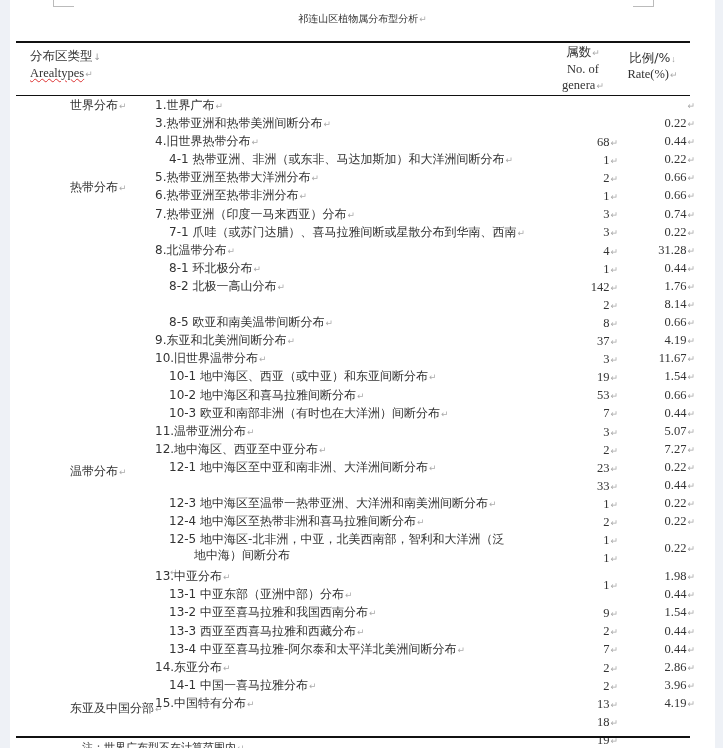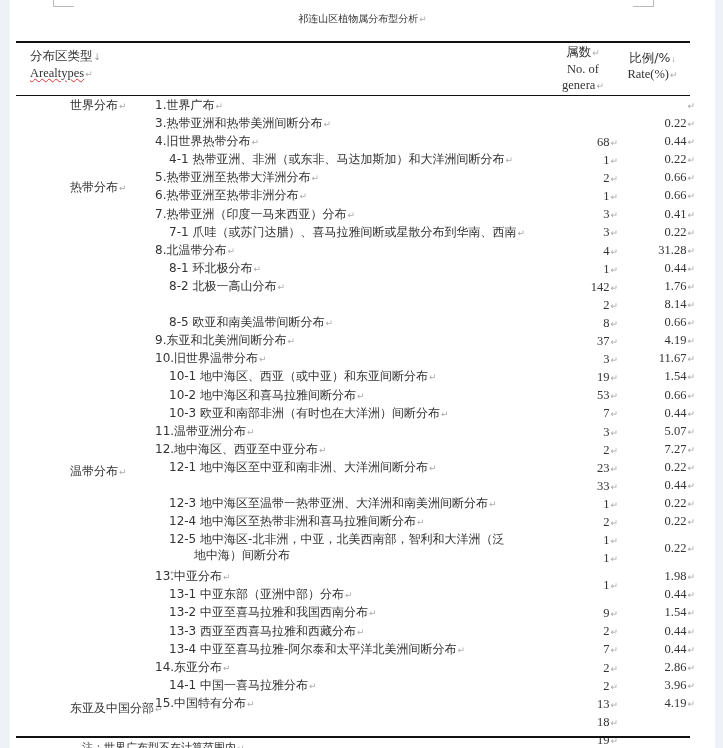--- a/index.html
+++ b/index.html
@@ -139,21 +139,21 @@
         <div class="rate"><span>0.66</span><span class="ret">↵</span></div>
       </div>
       <div class="row lvl1">
         <div class="name"><span>6.热带亚洲至热带非洲分布</span><span class="ret">↵</span></div>
         <div class="num"><span>3</span><span class="ret">↵</span></div>
         <div class="rate"><span>0.66</span><span class="ret">↵</span></div>
       </div>
       <div class="row lvl1">
         <div class="name"><span>7.热带亚洲（印度一马来西亚）分布</span><span class="ret">↵</span></div>
         <div class="num"><span>4</span><span class="ret">↵</span></div>
-        <div class="rate"><span>0.41</span><span class="ret">↵</span></div>
+        <div class="rate"><span>0.74</span><span class="ret">↵</span></div>
       </div>
       <div class="row lvl2">
         <div class="name"><span>7-1 爪哇（或苏门达腊）、喜马拉雅间断或星散分布到华南、西南</span><span class="ret">↵</span></div>
         <div class="num"><span>1</span><span class="ret">↵</span></div>
         <div class="rate"><span>0.22</span><span class="ret">↵</span></div>
       </div>
       <div class="row lvl1">
         <div class="name"><span>8.北温带分布</span><span class="ret">↵</span></div>
         <div class="num"><span>142</span><span class="ret">↵</span></div>
         <div class="rate"><span>31.28</span><span class="ret">↵</span></div>

